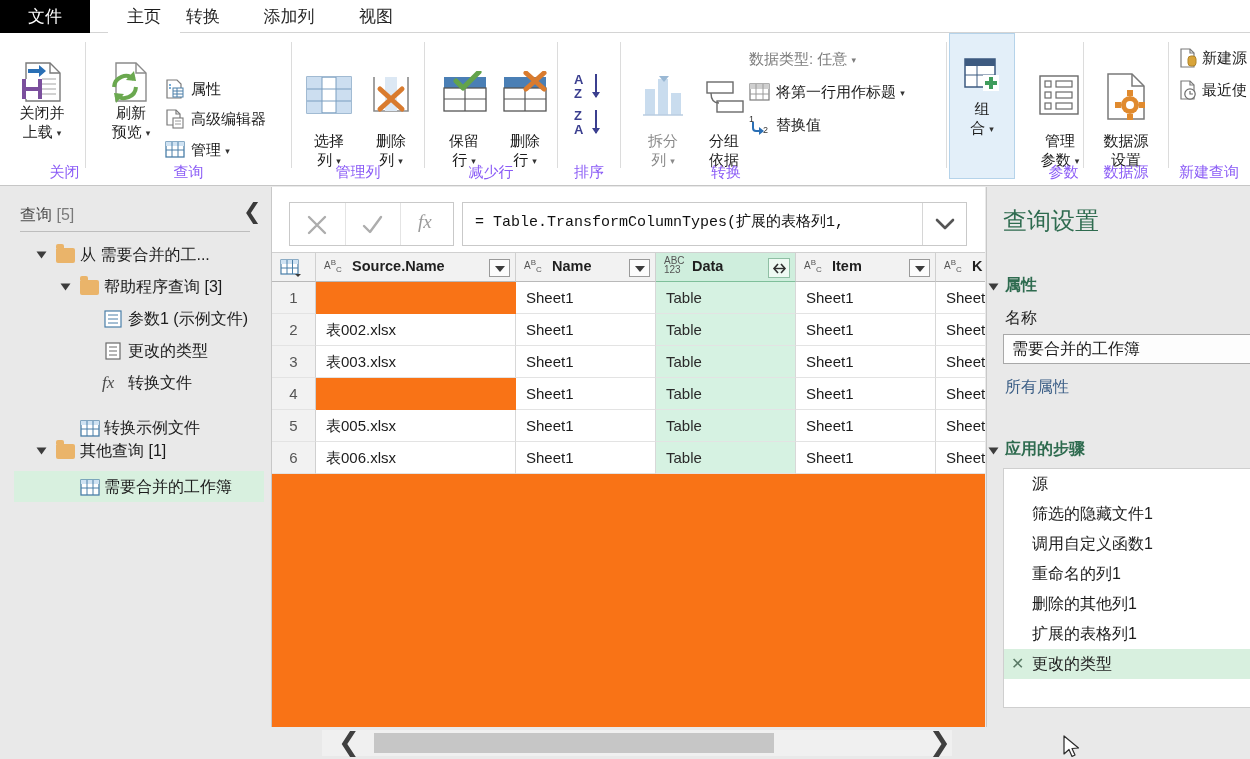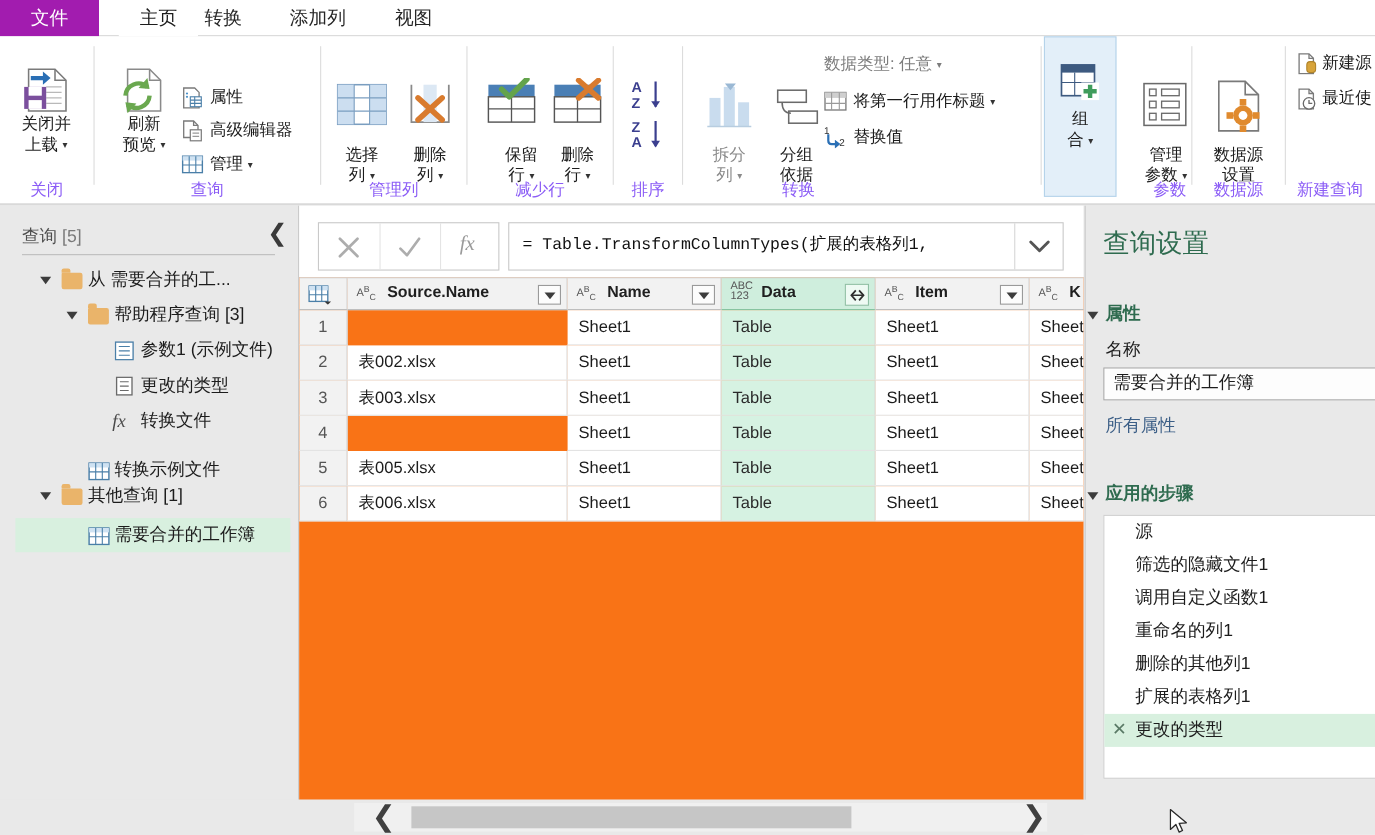--- a/index.html
+++ b/index.html
@@ -15,21 +15,21 @@
   
   .tabstrip {
     position:absolute; left:0; top:0; width:1250px; height:33px;
     background:#ffffff; border-bottom:1px solid #d4d4d4;
   }
   .tab {
     position:absolute; top:0; height:33px; line-height:33px;
     font-size:17px; color:#262626; text-align:center; cursor:default;
     padding:0 14px;
   }
-  .tab.file { background:#a21caf; color:#ffffff; font-size:17px; }
+  .tab.file { background:#000000; color:#ffffff; font-size:17px; }
   .tab.active { background:#ffffff; color:#1c1c1c; }
 
   
   .ribbon {
     position:absolute; left:0; top:33px; width:1250px; height:153px;
     background:#ffffff; border-bottom:1px solid #c6c6c6;
   }
   .grp { position:absolute; top:0; height:153px; }
   .grp .glabel {
     position:absolute; bottom:4px; width:100%; text-align:center;
@@ -209,21 +209,21 @@
   <div class="tabstrip">
     <div class="tab file" style="left:0; width:90px;">文件</div>
     <div class="tab active" style="left:108px; width:72px;">主页</div>
     <div class="tab" style="left:167px; width:72px;">转换</div>
     <div class="tab" style="left:246px; width:86px;">添加列</div>
     <div class="tab" style="left:340px; width:72px;">视图</div>
   </div>
 
   <div class="ribbon">
 
-    <div class="grp" style="left:0; width:85px;">
+    <div class="grp" style="left:0; width:85px;padding-left:22px;">
       <div class="bigbtn" style="left:5px; top:70px;">
         <span class="bl">关闭并</span>
         <span class="bl"><span>上载</span> <span class="caret">▾</span></span>
       </div>
       <svg class="ico" style="left:20px; top:28px;" width="46" height="42" viewBox="0 0 46 42">
         <path d="M6 2 H30 L40 12 V40 H6 Z" fill="#ffffff" stroke="#7a7a7a" stroke-width="1.4"></path>
         <path d="M30 2 V12 H40" fill="none" stroke="#7a7a7a" stroke-width="1.4"></path>
         <g stroke="#b9b9b9" stroke-width="1.3">
           <line x1="22" y1="18" x2="36" y2="18"></line>
             <line x1="22" y1="23" x2="36" y2="23"></line>
@@ -313,21 +313,21 @@
       <svg class="ico" style="left:74px; top:38px;" width="50" height="50" viewBox="0 0 50 50">
         <path d="M8 6 V40 H42 V6" fill="none" stroke="#8a8a8a" stroke-width="1.6"></path>
         <rect x="19" y="6" width="12" height="34" fill="#dce8f4"></rect>
         <path d="M14 18 L36 38 M36 18 L14 38" stroke="#d97b2e" stroke-width="5" stroke-linecap="round"></path>
       </svg>
       <div class="glabel">管理列</div>
     </div>
     <div class="gsep" style="left:424px;"></div>
 
     <div class="grp" style="left:425px; width:132px;">
-      <div class="bigbtn" style="left:12px; top:98px;">
+      <div class="bigbtn" style="left:2px; top:98px;">
         <span class="bl">保留</span>
         <span class="bl"><span>行</span> <span class="caret">▾</span></span>
       </div>
       <svg class="ico" style="left:15px; top:38px;" width="50" height="50" viewBox="0 0 50 50">
         <rect x="4" y="6" width="42" height="11" fill="#4a7fb5"></rect>
         <rect x="4" y="17" width="42" height="23" fill="#ffffff" stroke="#555" stroke-width="1.3"></rect>
         <line x1="4" y1="28" x2="46" y2="28" stroke="#555" stroke-width="1.2"></line>
         <line x1="25" y1="17" x2="25" y2="40" stroke="#555" stroke-width="1.2"></line>
         <path d="M16 10 L23 17 L39 1" fill="none" stroke="#63a34b" stroke-width="5" stroke-linecap="round" stroke-linejoin="round"></path>
       </svg>

